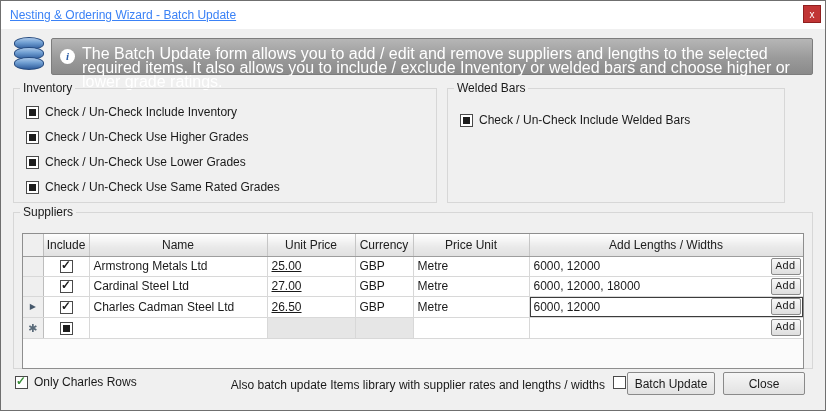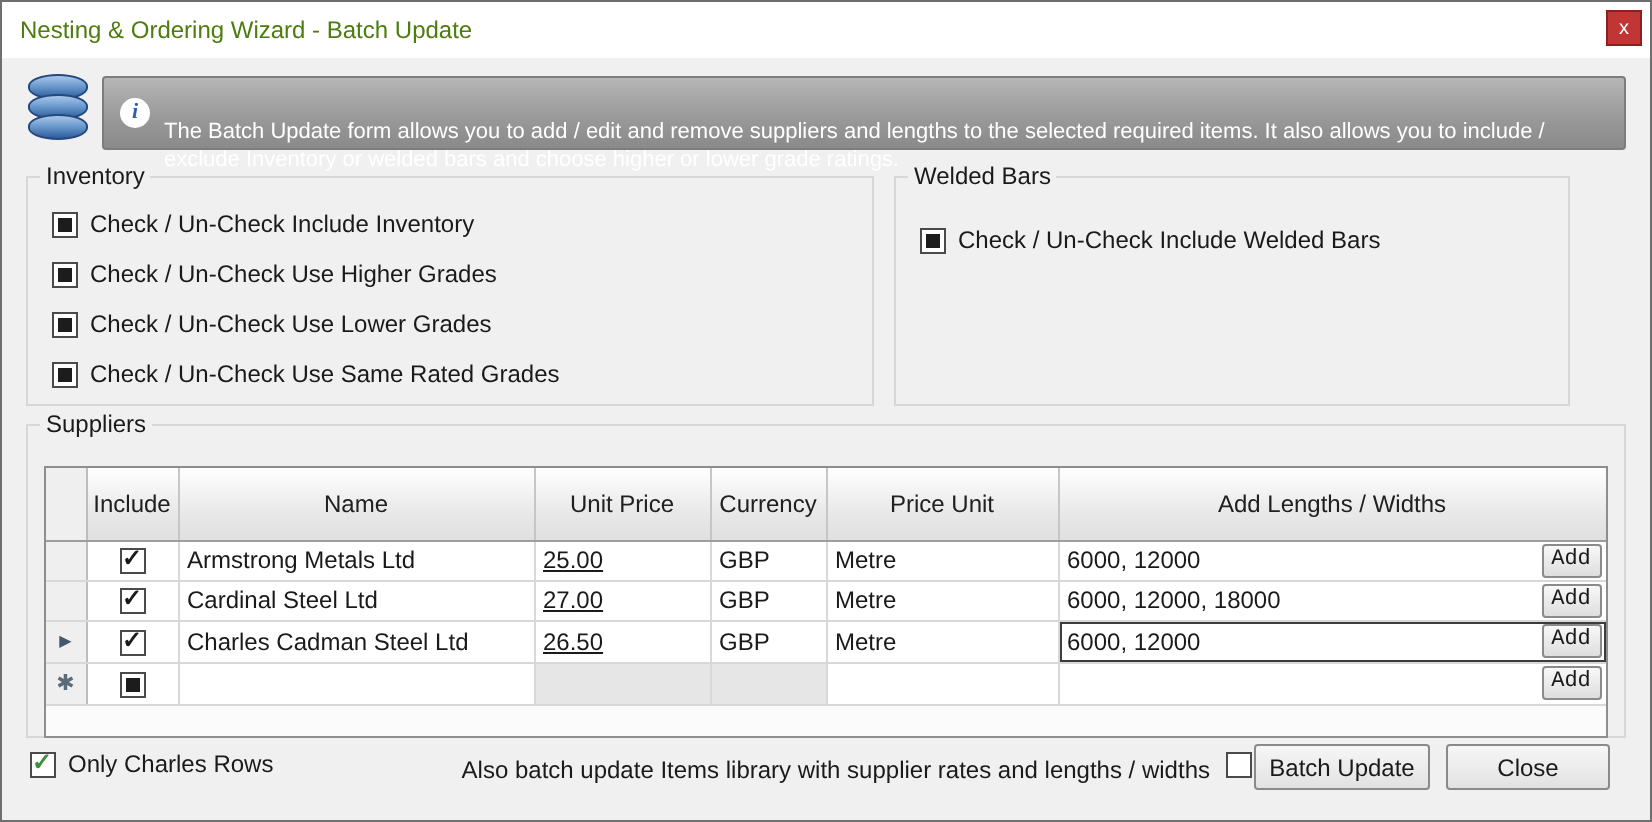--- a/index.html
+++ b/index.html
@@ -4,41 +4,41 @@
 <style>
   * { margin:0; padding:0; box-sizing:border-box; }
   html,body { background:#cfcfcf; font-family:"Liberation Sans", sans-serif; }
   .dialog {
     position:relative; width:826px; height:411px;
     background:#f0f0f0; border:1px solid #6f6f6f;
     font-size:12px; color:#1a1a1a; overflow:hidden;
   }
   
   .titlebar { position:absolute; left:0; top:0; right:0; height:28px; background:#ffffff; }
-  .title { position:absolute; left:9px; top:7px; font-size:12px; color:#4d7c0f; white-space:nowrap; }
+  .title { position:absolute; left:9px; top:7px; font-size:12px; color:#3b82f6; white-space:nowrap;text-decoration:underline; }
   .win-close {
     position:absolute; top:4px; right:4px; width:18px; height:18px;
     background:#c13535; border:1px solid #8f1f1f; color:#fff;
     font-size:10px; line-height:15px; text-align:center; cursor:pointer; padding:0;
   }
   
   .db-icon { position:absolute; left:13px; top:36px; width:30px; height:34px; }
   .db-disk {
     position:absolute; left:0; width:30px; height:13px;
     background:linear-gradient(180deg,#a9c7e9 0%, #6d9cd0 45%, #2f5c9c 100%);
     border:1px solid #24497e; border-radius:50% / 46%;
   }
   .banner {
     position:absolute; left:50px; top:37px; width:762px; height:37px;
     background:linear-gradient(180deg,#b6b6b6 0%, #9a9a9a 55%, #8a8a8a 100%);
     border:1px solid #7d7d7d; border-radius:2px; color:#ffffff;
   }
   .banner-text {
-    position:absolute; left:30px; right:6px; top:20px;
-    font-size:11px; line-height:14px;
+    position:absolute; left:30px; right:6px; top:8px;
+    font-size:16px; line-height:14px;
   }
   .info-icon {
     position:absolute; left:8px; top:10px; width:15px; height:15px; border-radius:50%;
     background:#ffffff; color:#2d5fa8; font-weight:bold; font-style:italic;
     font-size:11px; line-height:15px; text-align:center; font-family:"Liberation Serif", serif;
   }
   
   fieldset.group { position:absolute; border:1px solid #d7d7d7; background:transparent; }
   fieldset.group legend { margin-left:6px; padding:0 3px; font-size:12px; color:#1a1a1a; }
   .grp-inventory { left:12px; top:80px; width:424px; height:122px; }
@@ -64,21 +64,21 @@
   .grid {
     position:absolute; left:8px; top:14px; width:782px; height:136px;
     background:#fbfbfb; border:1px solid #8e8e8e; overflow:hidden;
   }
   table.sgrid { border-collapse:collapse; table-layout:fixed; width:780px; }
   .sgrid th, .sgrid td {
     border-right:1px solid #d8d8d8; border-bottom:1px solid #d8d8d8;
     font-weight:normal; font-size:12px; overflow:hidden; white-space:nowrap;
   }
   .sgrid th {
-    height:36px; background:linear-gradient(180deg,#ffffff,#e9e9e9 60%,#e0e0e0);
+    height:22px; background:linear-gradient(180deg,#ffffff,#e9e9e9 60%,#e0e0e0);
     border-right:1px solid #c6c6c6; border-bottom:1px solid #9d9d9d;
     text-align:center; color:#202020; padding:0 2px;
   }
   .sgrid td { height:20px; background:#ffffff; padding:0 4px; color:#1a1a1a; }
   .sgrid td.sel, .sgrid th.sel {
     background:#efefef; border-right:1px solid #bdbdbd; text-align:center; padding:0;
   }
   .sgrid td.inc { text-align:center; padding:0; }
   .sgrid td.inc .cb { vertical-align:middle; margin-top:1px; }
   .sgrid td.num { text-align:left; padding-right:6px;text-decoration:underline; }

